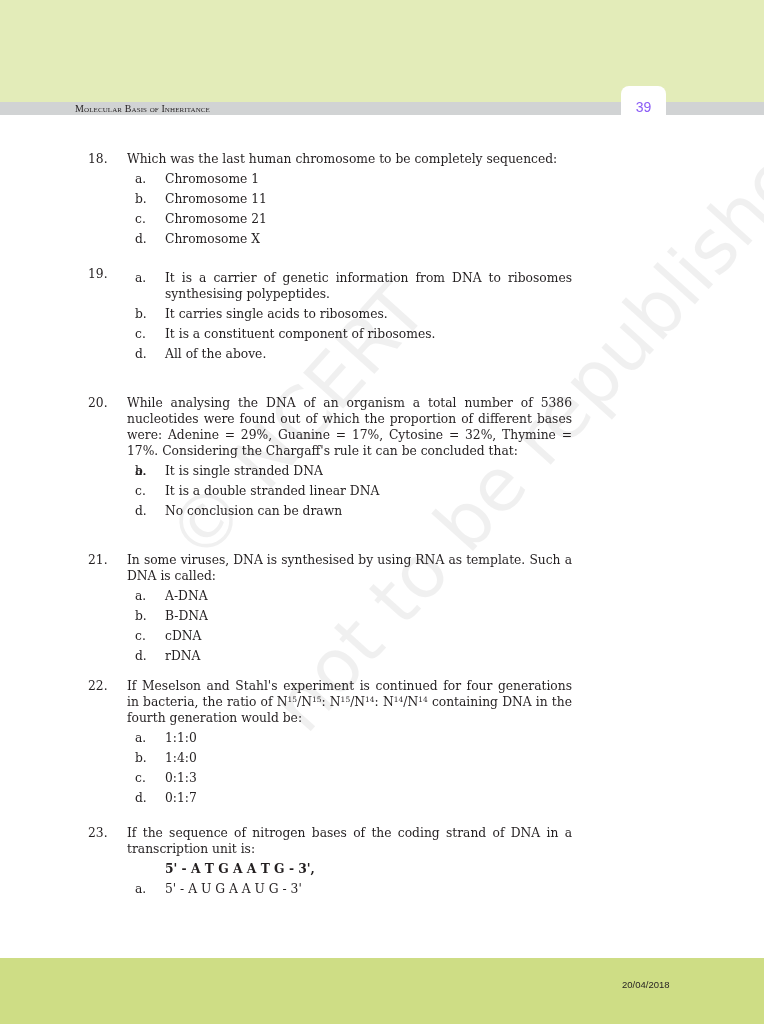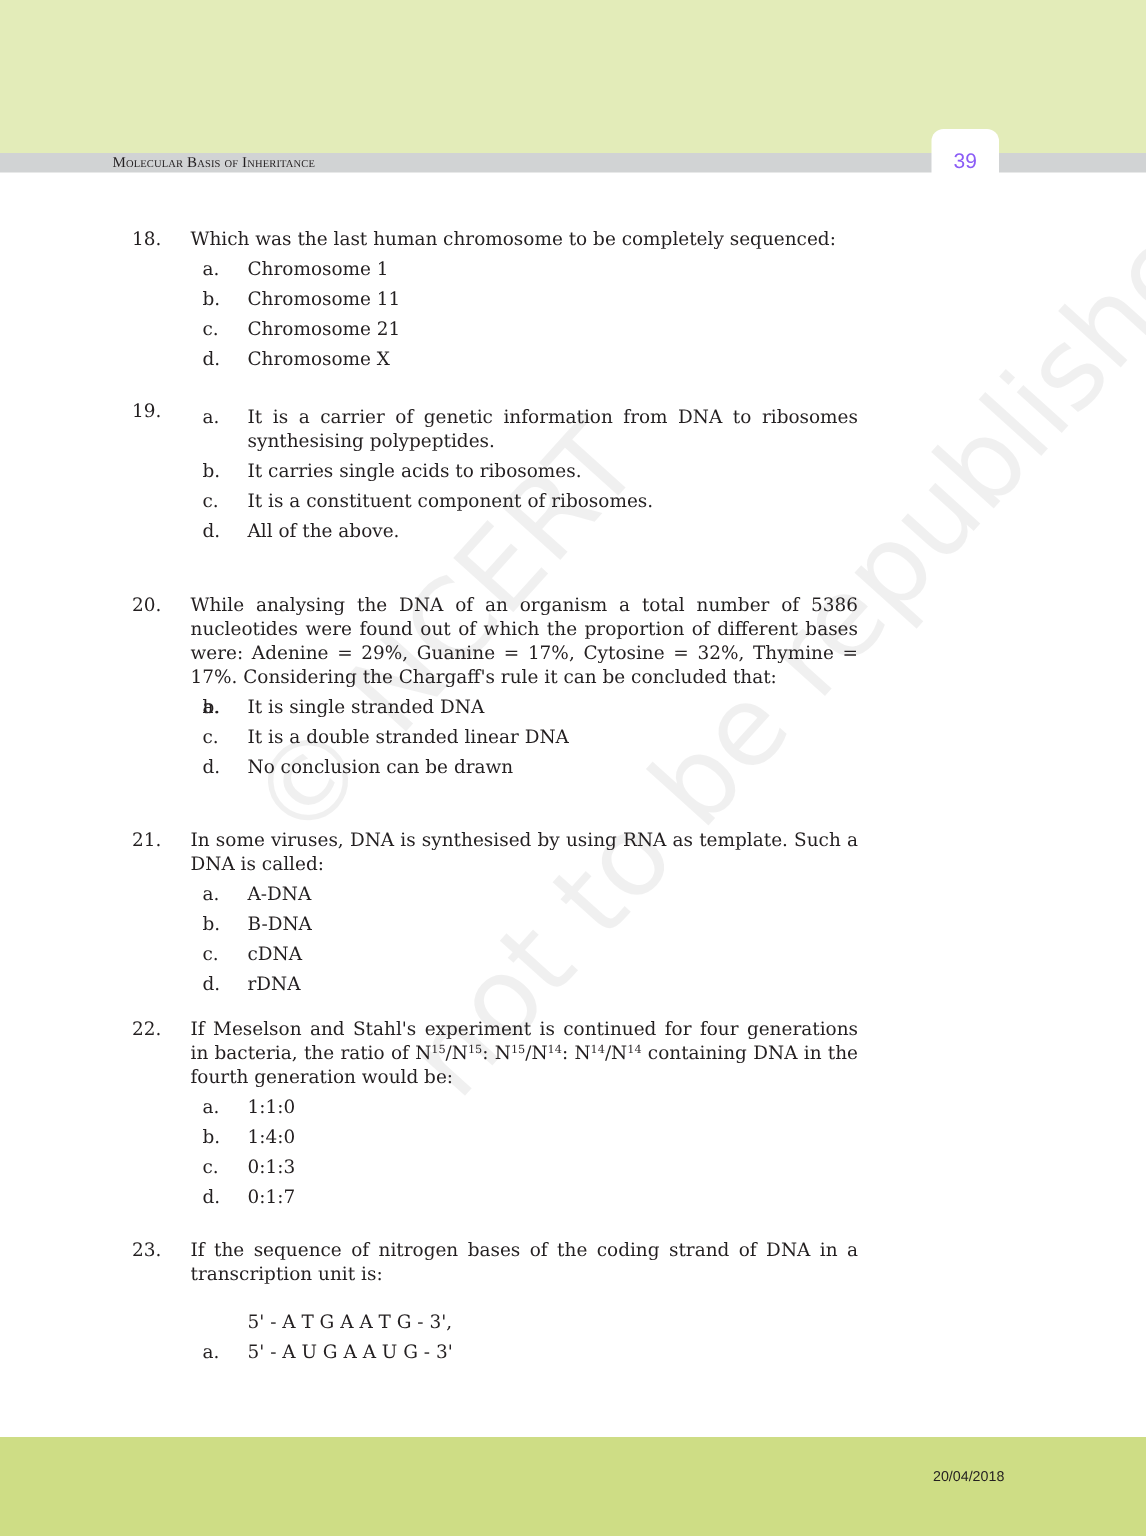--- a/index.html
+++ b/index.html
@@ -22,21 +22,21 @@
       font-family: "Liberation Sans", sans-serif; font-size: 14px; color: #8b5cf6;
     }
 
     .content { position: absolute; left: 0; top: 0; width: 764px; }
     .question { position: absolute; left: 88px; width: 484px; font-size: 12.3px; line-height: 16px; }
     .q-num { position: absolute; left: 0; top: 0; width: 36px; }
     .q-text { margin-left: 39px; text-align: justify; }
     .opts { margin-left: 47px; }
     .opt { position: relative; padding-left: 30px; text-align: justify; margin-top: 4px; }
     .opt-label { position: absolute; left: 0; top: 0; }
-    .extra-line { margin-left: 77px; margin-top: 16px; }
+    .extra-line { margin-left: 77px; margin-top: 4px; font-weight: bold; }
 
     .sup { font-size: 7.5px; vertical-align: 4px; line-height: 0; }
 
     .watermark {
       position: absolute; left: 150px; top: 520px; width: 620px;
       transform: rotate(-48deg); transform-origin: 0 0;
       font-family: "DejaVu Sans", sans-serif; font-size: 74px; color: rgba(0,0,0,0.06);
       white-space: nowrap; pointer-events: none;
     }
     .watermark-2 { left: 255px; top: 690px; }

